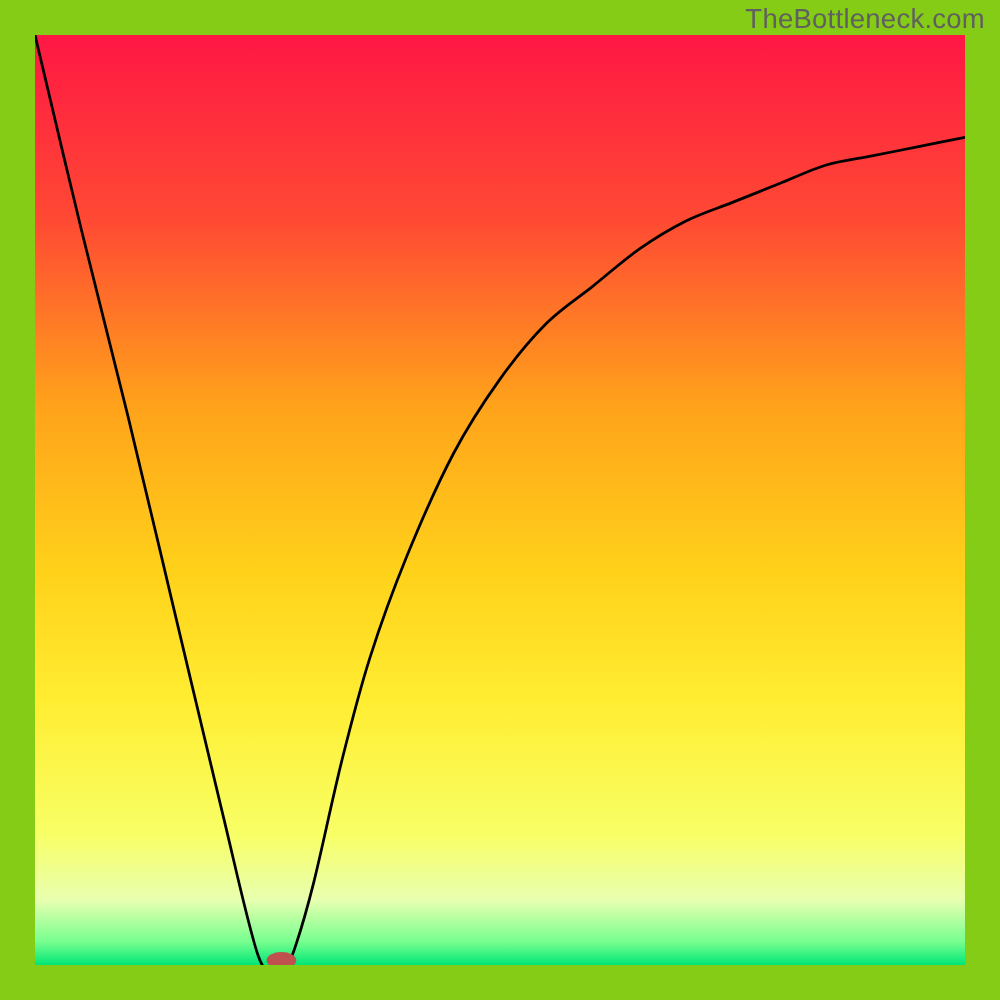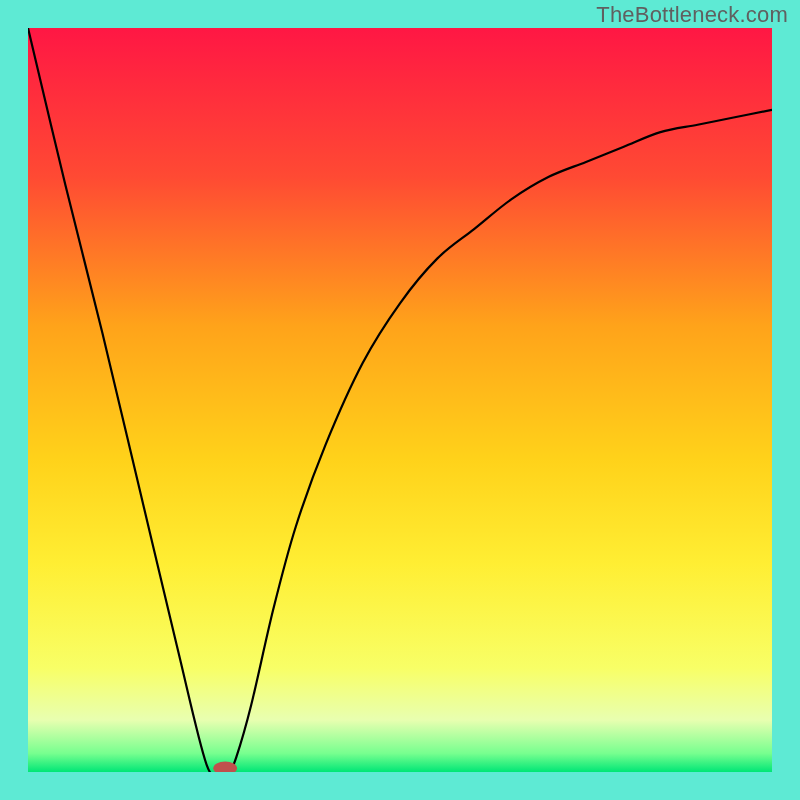--- a/index.html
+++ b/index.html
@@ -7,21 +7,21 @@
     padding: 0;
     width: 800px;
     height: 800px;
     overflow: hidden;
     font-family: Arial, Helvetica, sans-serif;
   }
   .frame {
     position: relative;
     width: 800px;
     height: 800px;
-    background: #5eead4;
+    background: #84cc16;
   }
   .watermark {
     position: absolute;
     top: 2px;
     right: 12px;
     color: #606060;
     font-size: 22px;
     font-weight: 500;
     letter-spacing: 0.2px;
     z-index: 10;

